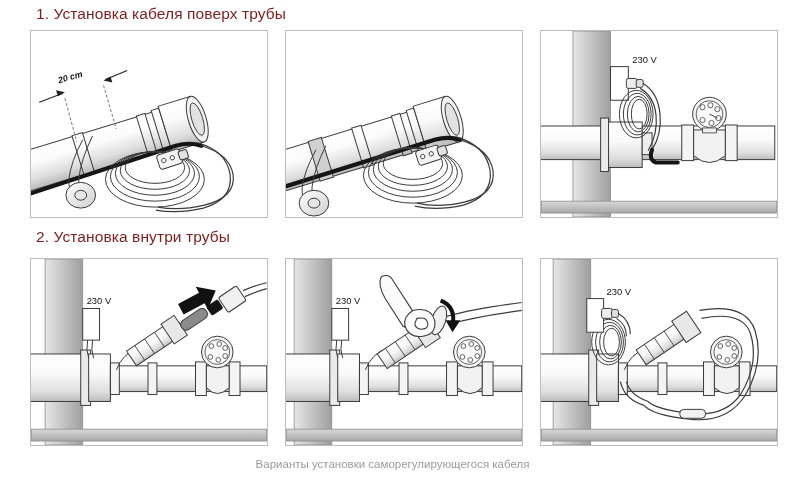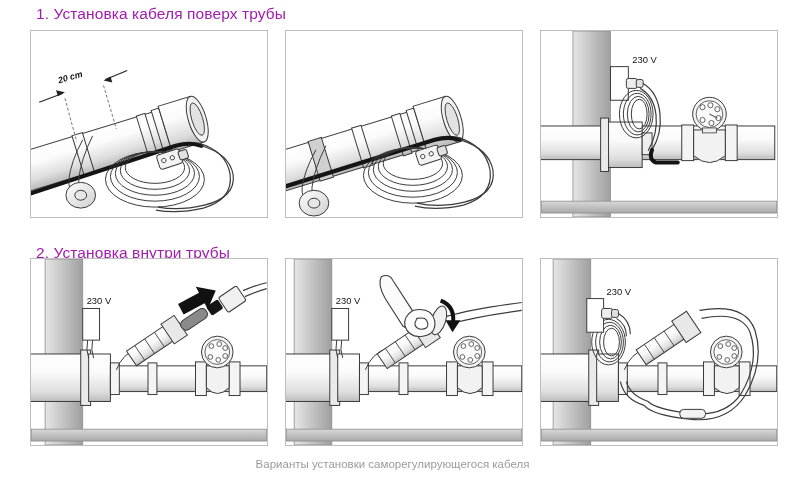--- a/index.html
+++ b/index.html
@@ -4,25 +4,25 @@
 <style>
   html,body{margin:0;padding:0;}
   body{
     width:785px;height:482px;background:#ffffff;
     font-family:"Liberation Sans","DejaVu Sans",sans-serif;
     overflow:hidden;position:relative;
   }
   .stage{position:relative;width:785px;height:482px;}
 
   .heading{
-    position:absolute;font-size:15.5px;color:#a21caf;font-weight:400;
+    position:absolute;font-size:15.5px;color:#7f1d1d;font-weight:400;
     letter-spacing:.1px;white-space:nowrap;
   }
   #heading1{left:36px;top:5px;}
-  #heading2{left:36px;top:228px;margin-top:16px;}
+  #heading2{left:36px;top:228px;}
 
   .caption{
     position:absolute;left:0;top:458px;width:785px;text-align:center;
     font-size:11.5px;color:#9b9b9b;white-space:nowrap;
   }
 
   .panel{
     position:absolute;background:#ffffff;
     border:1px solid #bdbdbd;
     box-sizing:border-box;overflow:hidden;text-align:center;

